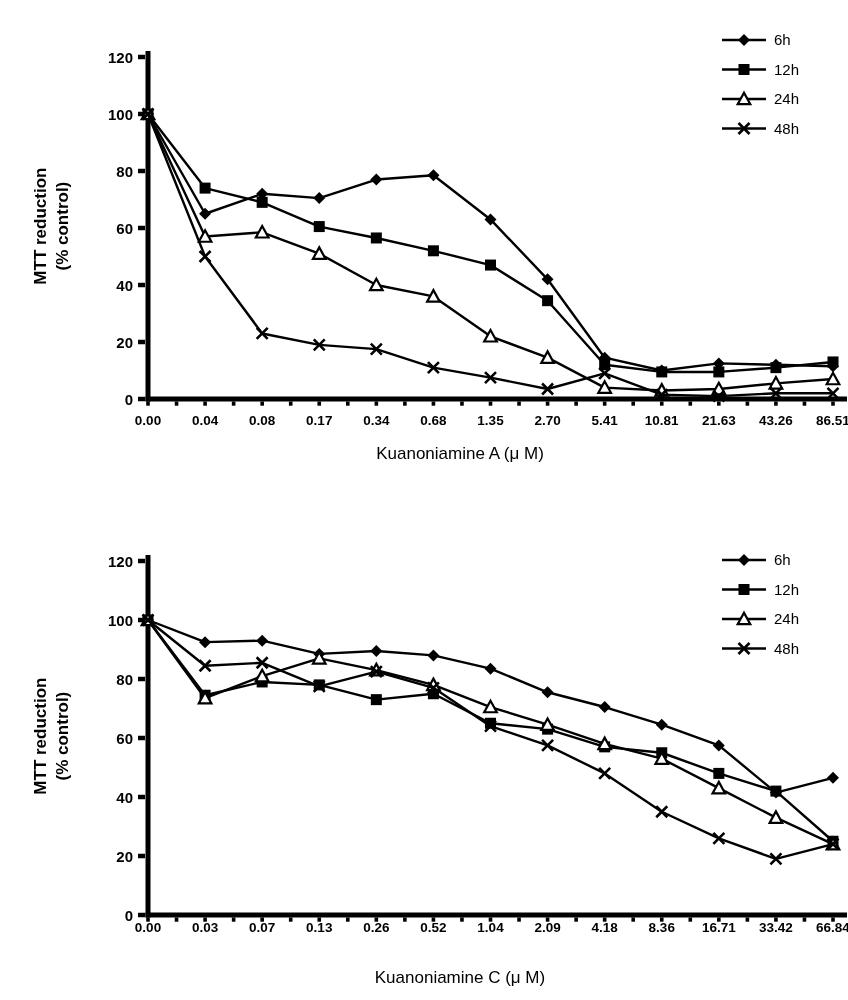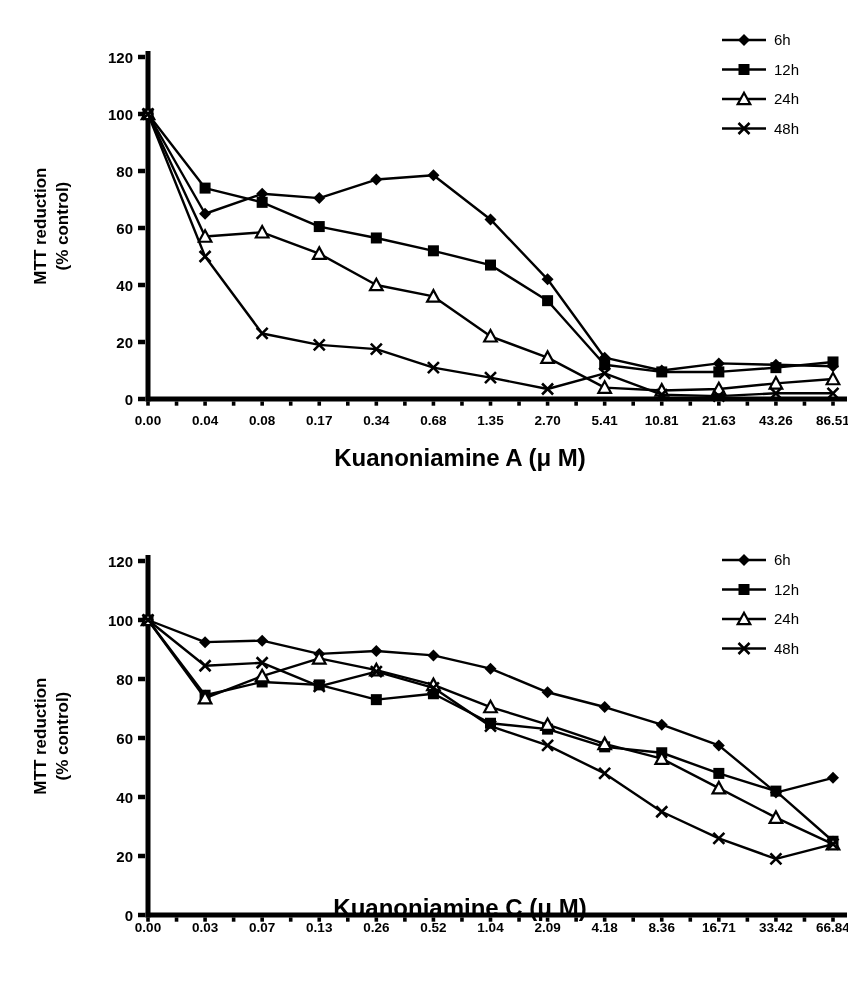--- a/index.html
+++ b/index.html
@@ -7,23 +7,23 @@
        font-family:"Liberation Sans",sans-serif;color:#000;}
   .chart-block{position:absolute;left:0;width:848px;}
   #chartA{top:0;height:540px;}
   #chartC{top:540px;height:460px;}
   svg{position:absolute;left:0;top:0;display:block;}
   .y-title{position:absolute;width:260px;text-align:center;
            transform:rotate(-90deg);font-weight:bold;font-size:17px;line-height:1.3;}
   #ytitleA{left:-78px;top:204px;}
   #ytitleC{left:-78px;top:714px;}
   .x-title{position:absolute;left:110px;width:700px;text-align:center;
-           font-weight:bold;font-size:24px;}
+           font-weight:normal;font-size:17px;}
   #xtitleA{top:444px;}
-  #xtitleC{top:894px;}
+  #xtitleC{top:968px;}
   .ytick{font-weight:bold;font-size:15px;}
   .xtick{font-weight:bold;font-size:13.5px;}
   .legend-label{font-size:15px;}
 </style>
 </head>
 <body>
 
 <div class="chart-block" id="chartA">
   <svg id="svgA" width="848" height="540" viewBox="0 0 848 540">
       <g>

